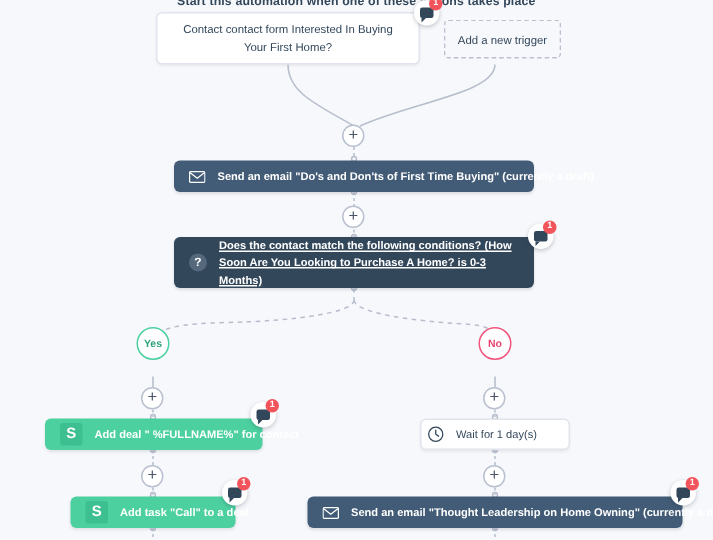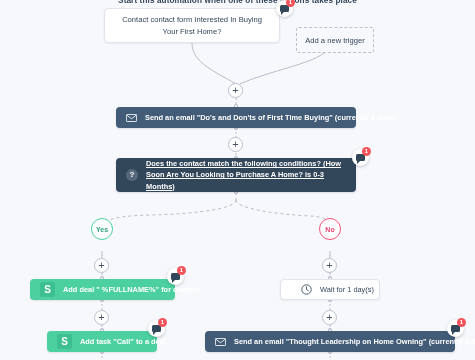--- a/index.html
+++ b/index.html
@@ -94,21 +94,21 @@
     padding: 0 10px;
     font-size: 7.4px;
     font-weight: bold;
     box-shadow: 0 1px 2px rgba(30,40,60,.10);
   }
   
   .node-white {
     background: #ffffff;
     border: 1px solid #e1e4ec;
     color: #33475b;
-    padding: 0 20px;
+    padding: 0 4px;
     font-size: 7.4px;
     box-shadow: 0 1px 2px rgba(30,40,60,.07);
   }
 
   .node-icon {
     flex: 0 0 auto;
     display: flex;
     align-items: center;
     justify-content: center;
     margin-right: 8px;
@@ -268,21 +268,21 @@
 
   <div class="trigger-card" style="position:absolute; left:104px; top:8px; width:176px; height:35px;">
     <span>Contact contact form Interested In Buying Your First Home?</span>
   </div>
 
   <div class="comment-badge" style="left:276px; top:0px;">
     <span class="bubble"></span>
     <span class="count">1</span>
   </div>
 
-  <div class="trigger-dashed" style="position:absolute; left:296px; top:27px; width:78px; height:26px;">
+  <div class="trigger-dashed" style="position:absolute; left:296px; top:13px; width:78px; height:26px;">
     <span>Add a new trigger</span>
   </div>
 
   <div class="plus-node" style="left:228px; top:83px;">+</div>
 
   <div class="plus-node" style="left:228px; top:137px;">+</div>
 
   <div class="plus-node" style="left:94px; top:258px;">+</div>
 
   <div class="plus-node" style="left:94px; top:310px;">+</div>

